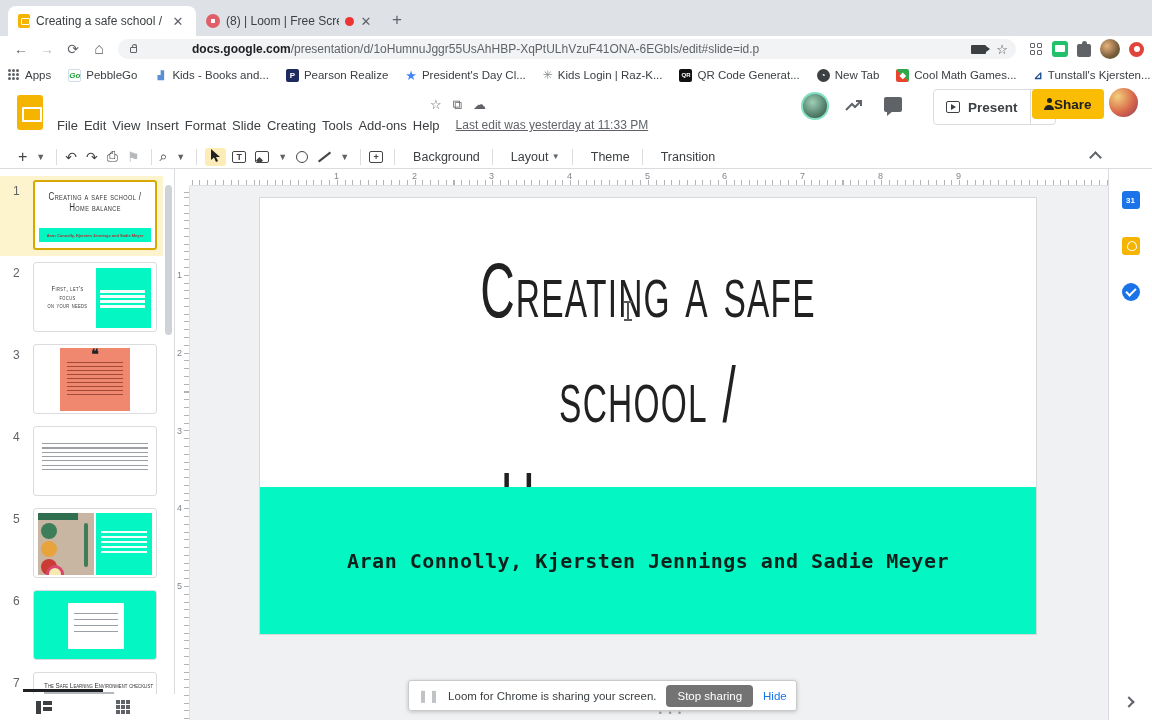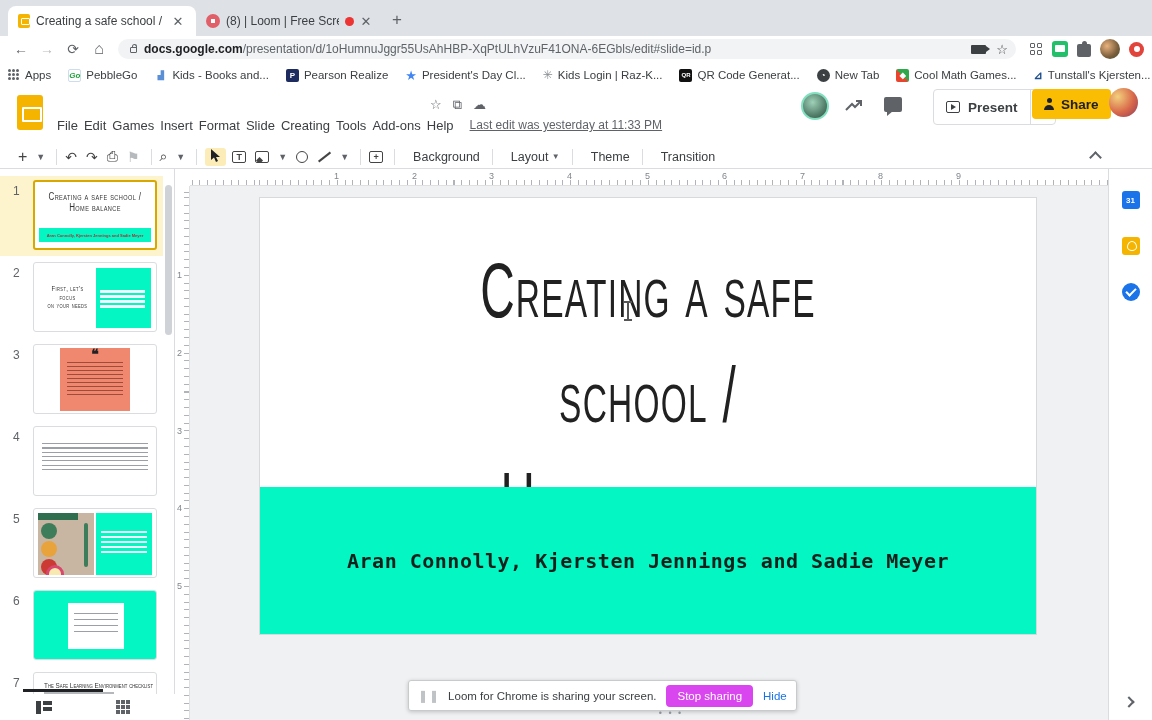--- a/index.html
+++ b/index.html
@@ -17,21 +17,21 @@
   .loom-fav { width:14px; height:14px; border-radius:50%; background:radial-gradient(circle at center, #fff 0 2.5px, #e05f69 2.5px 7px); flex:none; }
   .rec-dot { width:9px; height:9px; background:#e33; border-radius:50%; margin-right:4px; flex:none; }
   .newtab-btn { font-size:17px; color:#5f6368; margin:0 0 6px 8px; }
 
   .navrow { height:26px; background:#fff; display:flex; align-items:center; padding:0 8px; }
   .navico { color:#5f6368; font-size:14px; width:26px; text-align:center; }
   .navico.dis { color:#b8bbbe; }
   .omnibox { flex:1; height:20px; background:#f1f3f4; border-radius:10px; display:flex; align-items:center; padding:0 8px; margin:0 6px; }
   .lock { width:7px; height:6px; border:1px solid #5f6368; border-radius:1px; position:relative; margin:2px 7px 0 4px; }
   .lock::before { content:""; position:absolute; left:1px; top:-4px; width:3px; height:3px; border:1px solid #5f6368; border-bottom:none; border-radius:3px 3px 0 0; }
-  .url { font-size:12px; color:#202124; flex:1; white-space:nowrap; overflow:hidden; }
+  .url { font-size:12px; color:#202124; flex:1; white-space:nowrap; overflow:hidden;margin-left:48px; }
   .url .domain { color:#202124; } .url .path { color:#5f6368; }
   .pill-ic { color:#444; font-size:13px; margin-left:10px; }
   .cam-ic { width:15px; height:9px; background:#3c4043; border-radius:1px; position:relative; margin-left:10px; }
   .cam-ic::after { content:""; position:absolute; right:-4px; top:1.5px; border-left:4px solid #3c4043; border-top:3px solid transparent; border-bottom:3px solid transparent; }
   .ext-row { display:flex; align-items:center; gap:9px; margin-left:8px; }
   .tgrid { width:13px; height:13px; display:grid; grid-template-columns:5px 5px; grid-template-rows:5px 5px; gap:2px; }
   .tgrid i { background:transparent; border:1.5px solid #5f6368; border-radius:1px; }
   .greenext { width:16px; height:16px; background:#22c06a; border-radius:3px; position:relative; }
   .greenext::after { content:""; position:absolute; left:3px; top:4px; width:10px; height:7px; background:#fff; border-radius:1px; }
   .puzzle { width:14px; height:13px; background:#5f6368; border-radius:2px; position:relative; margin-top:2px; }
@@ -56,21 +56,21 @@
   .lastedit { font-size:12px; color:#5f6368; text-decoration:underline; margin-left:10px; }
   .collab-av { position:absolute; left:801px; top:4px; width:28px; height:28px; border-radius:50%; background:radial-gradient(circle at 40% 35%, #9fd0b8, #54806b 60%, #2e4a3c); border:2px solid #80e0c0; }
   .activity-ic { position:absolute; left:845px; top:12px; width:18px; height:12px; }
   .comment-ic { position:absolute; left:884px; top:9px; width:18px; height:15px; background:#5f6368; border-radius:2px; }
   .comment-ic::after { content:""; position:absolute; left:3px; bottom:-4px; border-top:5px solid #5f6368; border-right:6px solid transparent; }
   .present-grp { position:absolute; left:933px; top:1px; height:36px; display:flex; border:1px solid #dadce0; border-radius:4px; align-items:flex-end; }
   .present-main { display:flex; align-items:center; gap:8px; padding:0 12px; font-size:13.5px; font-weight:bold; color:#3c4043; height:100%; }
   .play-sq { width:14px; height:12px; border:1.7px solid #3c4043; border-radius:2px; position:relative; }
   .play-sq::after { content:""; position:absolute; left:3.5px; top:1.5px; border-left:5px solid #3c4043; border-top:3px solid transparent; border-bottom:3px solid transparent; }
   .present-dd { border-left:1px solid #dadce0; height:100%; display:flex; align-items:center; padding:0 8px; color:#5f6368; font-size:9px; }
-  .share-btn { position:absolute; left:1032px; top:1px; height:30px; background:#fbbc04; border-radius:4px; display:flex; align-items:center; gap:7px; padding:0 12px; font-size:13.5px; font-weight:bold; color:#202124; }
+  .share-btn { position:absolute; left:1032px; top:1px; height:30px; background:#fbbc04; border-radius:4px; display:flex; align-items:center; padding:0 12px; font-size:13.5px; font-weight:bold; color:#202124; }
   .person-ic { width:10px; height:12px; position:relative; }
   .person-ic::before { content:""; position:absolute; left:2.5px; top:0; width:5px; height:5px; border-radius:50%; background:#202124; }
   .person-ic::after { content:""; position:absolute; left:0; bottom:0; width:10px; height:5px; border-radius:5px 5px 0 0; background:#202124; }
   .acct-av { position:absolute; left:1109px; top:0; width:29px; height:29px; border-radius:50%; background:radial-gradient(circle at 30% 30%, #f3d07c, #d8684a 55%, #8c3a5e); }
 
   
   .gtoolbar { height:24px; background:#fff; border-bottom:1px solid #dadce0; display:flex; align-items:center; padding-left:18px; font-size:13px; color:#444; position:relative; }
   .tb { margin-right:9px; display:flex; align-items:center; color:#444; font-size:14px; }
   .tb.small { font-size:9px; color:#5f6368; }
   .tb.lbl { font-size:12.5px; color:#3c4043; margin:0 10px; }
@@ -136,21 +136,21 @@
   .keep-ic { width:18px; height:18px; background:#f5b400; border-radius:3px; position:relative; }
   .keep-ic::after { content:""; position:absolute; left:5px; top:3.5px; width:8px; height:8px; border:1.6px solid #fff; border-radius:50% 50% 50% 50%/60% 60% 40% 40%; }
   .tasks-ic { width:18px; height:18px; background:#1a73e8; border-radius:50%; position:relative; }
   .tasks-ic::after { content:""; position:absolute; left:4.5px; top:4.5px; width:8px; height:4px; border-left:2px solid #fff; border-bottom:2px solid #fff; transform:rotate(-45deg); }
   .panel-chev { position:absolute; bottom:14px; left:16px; width:8px; height:8px; border-top:2px solid #5f6368; border-right:2px solid #5f6368; transform:rotate(45deg); }
 
   
   .loombar { position:fixed; left:408px; top:680px; height:31px; background:#fff; border:1px solid #c8cacc; border-radius:3px; box-shadow:0 1px 4px rgba(0,0,0,.2); display:flex; align-items:center; padding:0 9px; z-index:9; }
   .loombar .handle { color:#c0c3c6; font-size:12px; margin-right:8px; letter-spacing:1px; }
   .loombar .msg { font-size:11.5px; color:#3c4043; margin-right:10px; white-space:nowrap; }
-  .stopbtn { background:#d946ef; color:#fff; font-size:11.5px; border-radius:4px; padding:5px 11px; margin-right:10px; white-space:nowrap; }
+  .stopbtn { background:#737373; color:#fff; font-size:11.5px; border-radius:4px; padding:5px 11px; margin-right:10px; white-space:nowrap; }
   .hidelink { color:#1a73e8; font-size:11.5px; }
 
   
   .t2-left { position:absolute; left:6px; top:22px; width:55px; }
   .t2-box { position:absolute; right:5px; top:5px; width:55px; height:60px; background:#04f6c3; }
   .t2-box .txtbars { position:absolute; left:4px; top:22px; right:6px; height:18px; }
   .t3-box { position:absolute; left:26px; top:3px; width:70px; height:63px; background:#f0876f; text-align:center; }
   .t3-q { font-size:14px; font-weight:bold; color:#202124; line-height:12px; }
   .t3-lines { margin:2px 7px 0; height:34px; background:repeating-linear-gradient(180deg, #8c3b2f 0 1.2px, transparent 1.2px 4px); opacity:.8; }
   .t4-lines { position:absolute; left:8px; right:8px; top:16px; height:30px; background:repeating-linear-gradient(180deg, #9aa0a6 0 1.2px, transparent 1.2px 4.3px); }
@@ -265,21 +265,21 @@
     </span>
 
 </div>
 
 <div class="docshead">
   <div class="slides-logo icon"></div>
   <div class="title-ics"><span>☆</span><span>⧉</span><span>☁</span></div>
   <div class="menurow">
     <span>File</span>
     <span>Edit</span>
-    <span>Games</span>
+    <span>View</span>
     <span>Insert</span>
     <span>Format</span>
     <span>Slide</span>
     <span>Creating</span>
     <span>Tools</span>
     <span>Add-ons</span>
     <span>Help</span>
     <span class="lastedit">Last edit was yesterday at 11:33 PM</span>
   </div>
   <div class="collab-av icon"></div>

